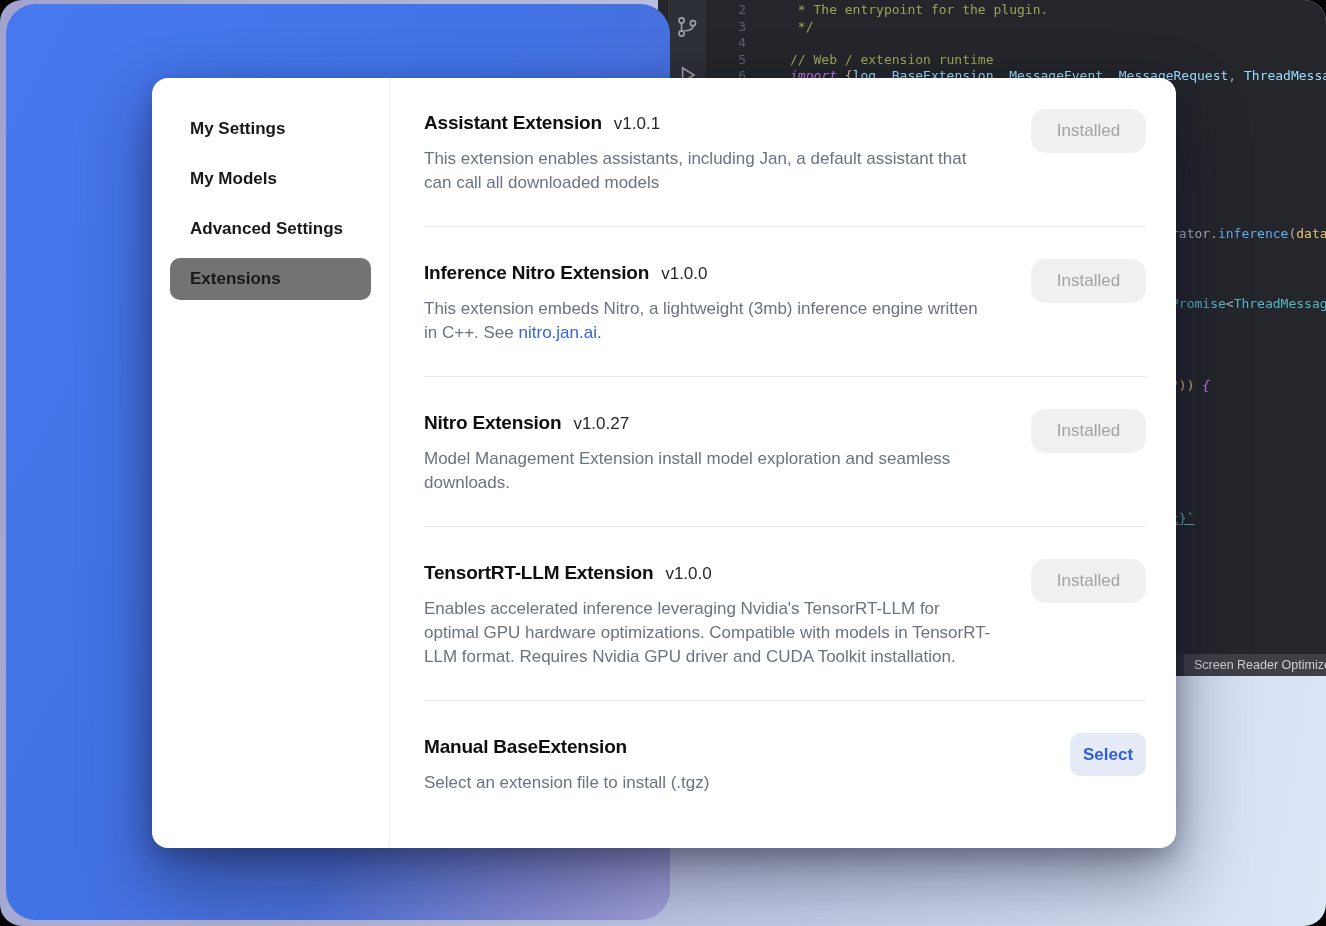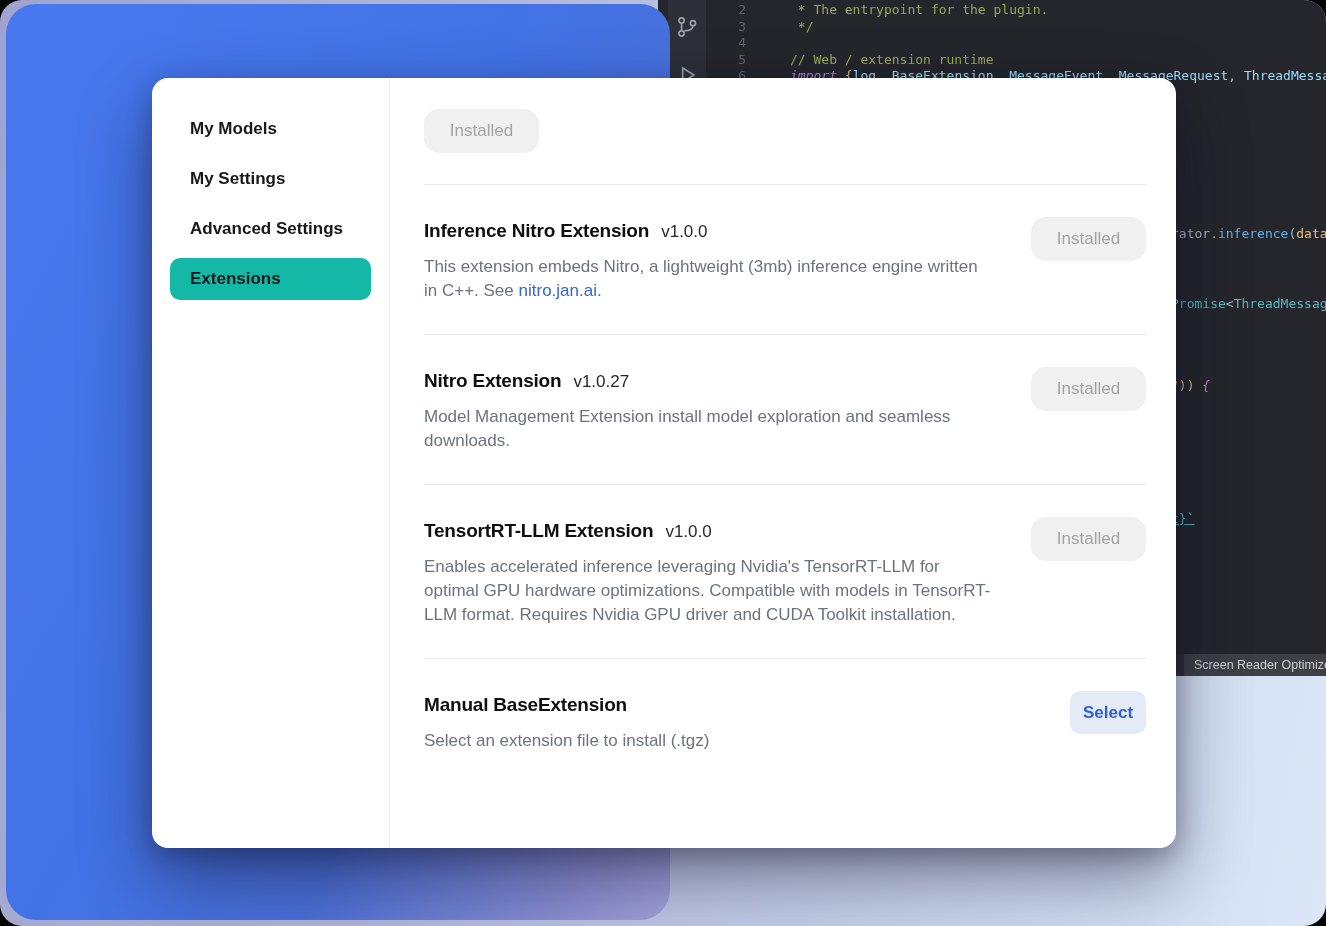--- a/index.html
+++ b/index.html
@@ -33,21 +33,21 @@
   
   .blue-panel{position:absolute;left:6px;top:4px;width:664px;height:916px;border-radius:30px;z-index:2;
     background:linear-gradient(118deg,#4878ee 0%,#4273e6 45%,#4a6fd8 68%,#8b8ed2 90%,#a3a4da 100%);}
 
   
   .modal{position:absolute;left:152px;top:78px;width:1024px;height:770px;background:#ffffff;border-radius:16px;
     z-index:10;display:flex;box-shadow:0 30px 70px rgba(15,15,40,.45),0 8px 24px rgba(15,15,40,.28);overflow:hidden;}
   .sidebar{width:238px;flex:none;border-right:1px solid #eeeeef;padding-top:30px;}
   .side-item{margin:0 18px 8px 18px;height:42px;line-height:42px;padding-left:20px;border-radius:10px;
     font-size:17px;font-weight:700;color:#18181b;cursor:pointer;}
-  .side-item.active{background:#14b8a6;}
+  .side-item.active{background:#737373;}
   .main{flex:1;padding:0 30px 0 34px;display:flex;flex-direction:column;}
   .ext-row{display:flex;align-items:flex-start;padding:34px 0 31px 0;}
   .ext-row.first{padding-top:33px;}
   .ext-row.last{padding-bottom:23px;}
   .ext-info{flex:1;padding-right:36px;}
   .ext-head{display:flex;align-items:baseline;}
   .ext-name{margin:0;font-size:19px;font-weight:700;color:#0f0f12;line-height:24px;letter-spacing:-.2px;}
   .ext-version{margin-left:12px;font-size:17px;font-weight:400;color:#27272a;}
   .ext-desc{margin:12px 0 0 0;font-size:17px;line-height:24px;color:#6b7280;max-width:585px;}
   .ext-desc a{color:var(--link);text-decoration:none;cursor:pointer;}
@@ -91,29 +91,36 @@
     <div class="status-bar">
       <span class="status-left">go</span>
       <span class="status-chip">Screen Reader Optimized</span>
     </div>
   </div>
 
   <div class="blue-panel"></div>
 
   <div class="modal">
     <nav class="sidebar">
+      <div class="side-item">My Settings</div>
       <div class="side-item">My Models</div>
-      <div class="side-item">My Settings</div>
       <div class="side-item">Advanced Settings</div>
       <div class="side-item active">Extensions</div>
     </nav>
 
     <main class="main">
 
       <section class="ext-row first">
+        <div class="ext-info">
+          <div class="ext-head">
+            <h3 class="ext-name">Assistant Extension</h3>
+            <span class="ext-version">v1.0.1</span>
+          </div>
+          <p class="ext-desc">This extension enables assistants, including Jan, a default assistant that can call all downloaded models</p>
+        </div>
         <button class="btn installed">Installed</button>
       </section>
 
       <div class="divider"></div>
 
       <section class="ext-row">
         <div class="ext-info">
           <div class="ext-head">
             <h3 class="ext-name">Inference Nitro Extension</h3>
             <span class="ext-version">v1.0.0</span>

